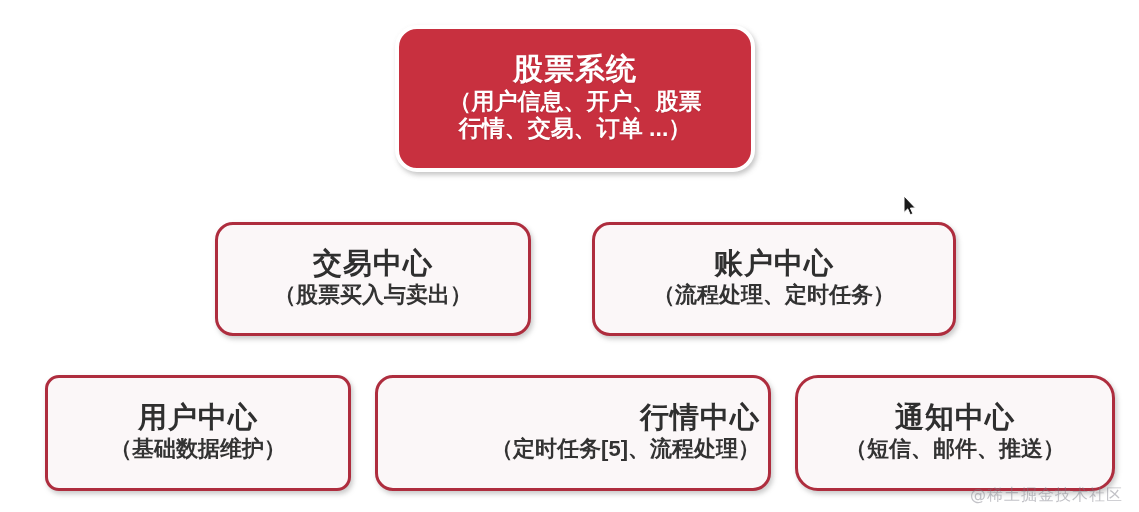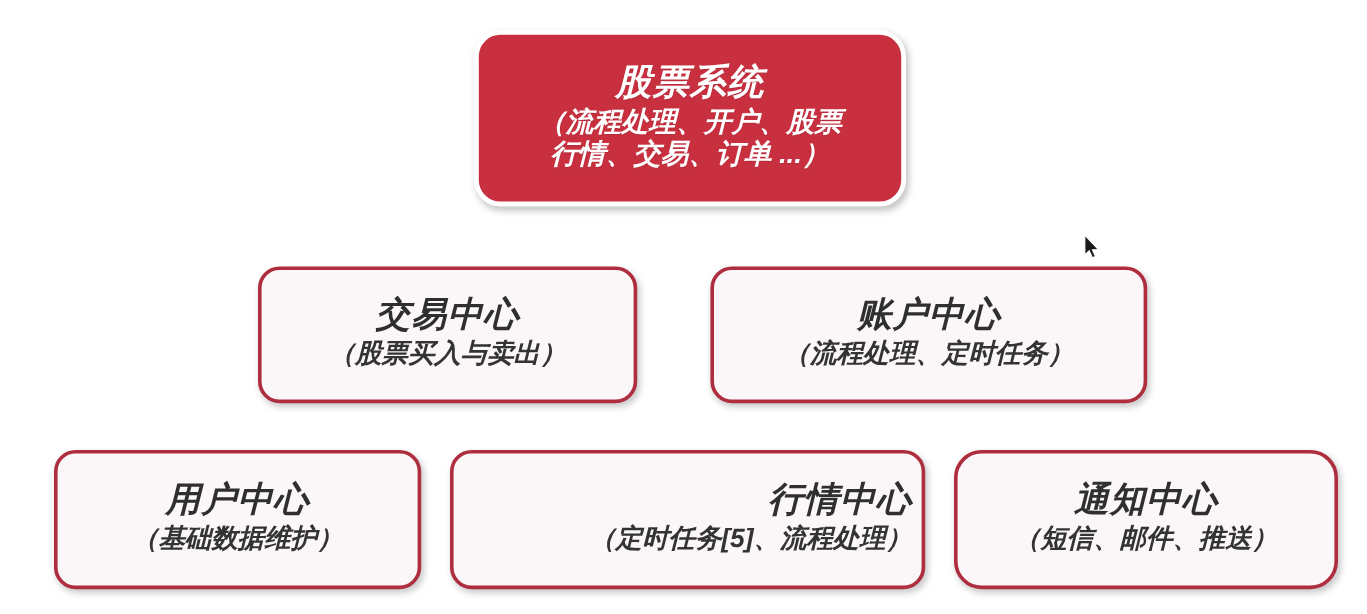--- a/index.html
+++ b/index.html
@@ -15,21 +15,20 @@
     overflow: hidden;
     font-family: "Liberation Sans", "DejaVu Sans", sans-serif;
   }
 
   #diagram-canvas {
     position: absolute;
     left: 0; top: 0;
     width: 1139px;
     height: 512px;
     background: #ffffff;
-    font-style: italic;
   }
 
   
   .node {
     position: absolute;
     box-sizing: border-box;
     display: flex;
     flex-direction: column;
     align-items: center;
     justify-content: center;
@@ -81,21 +80,21 @@
     font-size: 22px;
     font-weight: bold;
     letter-spacing: 0px;
     color: #333333;
   }
 
   
   #node-root          { left: 395px; top: 25px;  width: 360px; height: 147px; }
   #node-trade-center  { left: 215px; top: 222px; width: 316px; height: 114px; }
   #node-account-center{ left: 592px; top: 222px; width: 364px; height: 114px; }
-  #node-user-center   { left: 45px;  top: 375px; width: 306px; height: 116px; }
+  #node-user-center   { left: 45px;  top: 375px; width: 306px; height: 116px; border-radius: 14px; }
   #node-quote-center  { left: 375px; top: 375px; width: 396px; height: 116px; align-items: flex-end; }
   #node-notify-center { left: 795px; top: 375px; width: 320px; height: 116px; border-radius: 23px; }
 
   
   #mouse-cursor {
     position: absolute;
     left: 903px;
     top: 195px;
     width: 14px;
     height: 22px;
@@ -115,21 +114,21 @@
   }
 </style>
 </head>
 <body>
 
 <div id="diagram-canvas">
 
   <div class="node root" id="node-root">
     <div class="node-title">股票系统</div>
     <div class="node-sub">
-      <span class="sub-line">（流程处理、开户、股票</span>
+      <span class="sub-line">（用户信息、开户、股票</span>
       <span class="sub-line">行情、交易、订单 ...）</span>
     </div>
   </div>
 
   <div class="node service" id="node-account-center">
     <div class="node-title">账户中心</div>
     <div class="node-sub">（流程处理、定时任务）</div>
   </div>
 
   <div class="node service" id="node-trade-center">
@@ -149,14 +148,15 @@
 
   <div class="node service" id="node-notify-center">
     <div class="node-title">通知中心</div>
     <div class="node-sub">（短信、邮件、推送）</div>
   </div>
 
   <svg id="mouse-cursor" viewBox="0 0 14 22">
     <path d="M1,1 L1,17.5 L4.7,13.9 L7.3,19.8 L9.9,18.7 L7.4,13.1 L12.4,12.9 Z" fill="#1a1a1a" stroke="#ffffff" stroke-width="1"></path>
   </svg>
 
+  <div id="watermark">@稀土掘金技术社区</div>
 
 </div>
 
 </body></html>

